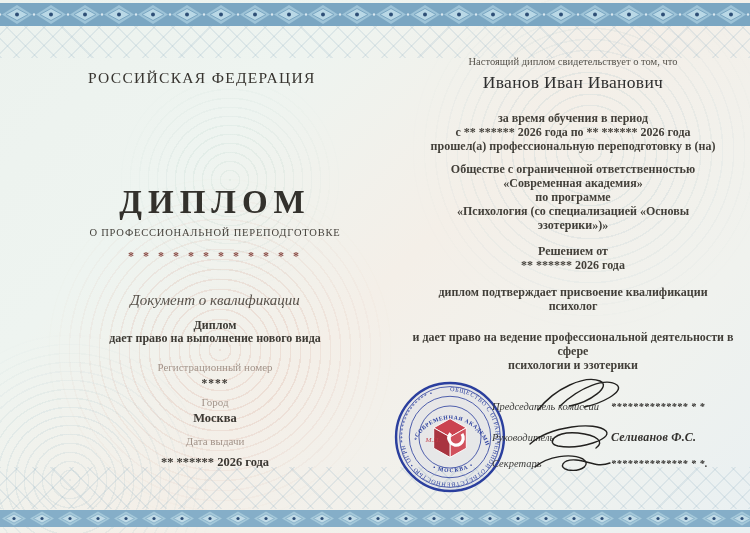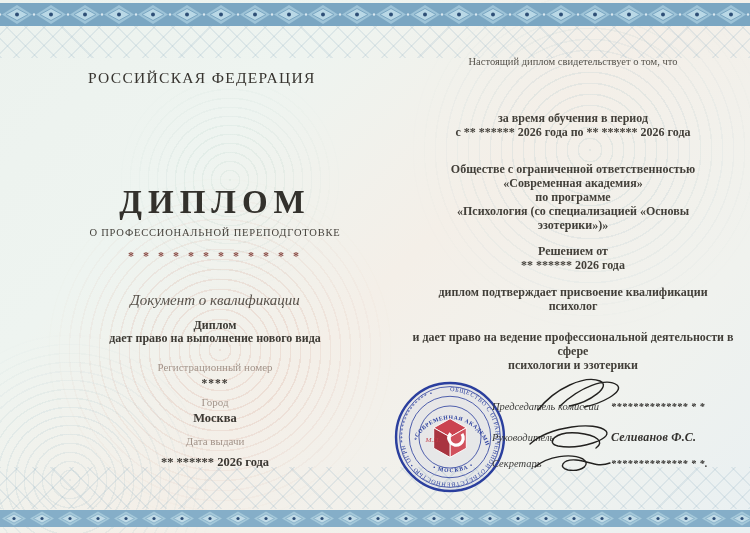--- a/index.html
+++ b/index.html
@@ -120,23 +120,25 @@
     <div class="abs l-muted l-reglabel">Регистрационный номер</div>
     <div class="abs l-regvalue">****</div>
     <div class="abs l-muted l-citylabel">Город</div>
     <div class="abs l-cityvalue">Москва</div>
     <div class="abs l-muted l-datelabel">Дата выдачи</div>
     <div class="abs l-datevalue">** ****** 2026 года</div>
   </div>
 
   <div class="col-right">
     <div class="abs r-intro">Настоящий диплом свидетельствует о том, что</div>
+    <div class="abs r-name">Иванов Иван Иванович</div>
     <div class="abs r-period">
       <div class="bodyline">за время обучения в период</div>
       <div class="bodyline">с ** ****** 2026 года по ** ****** 2026 года</div>
+      <div class="bodyline">прошел(а) профессиональную переподготовку в (на)</div>
     </div>
     <div class="abs r-org">
       <div class="bodyline">Обществе с ограниченной ответственностью</div>
       <div class="bodyline">«Современная академия»</div>
       <div class="bodyline">по программе</div>
       <div class="bodyline">«Психология (со специализацией «Основы</div>
       <div class="bodyline">эзотерики»)»</div>
     </div>
     <div class="abs r-decision">
       <div class="bodyline">Решением от</div>

